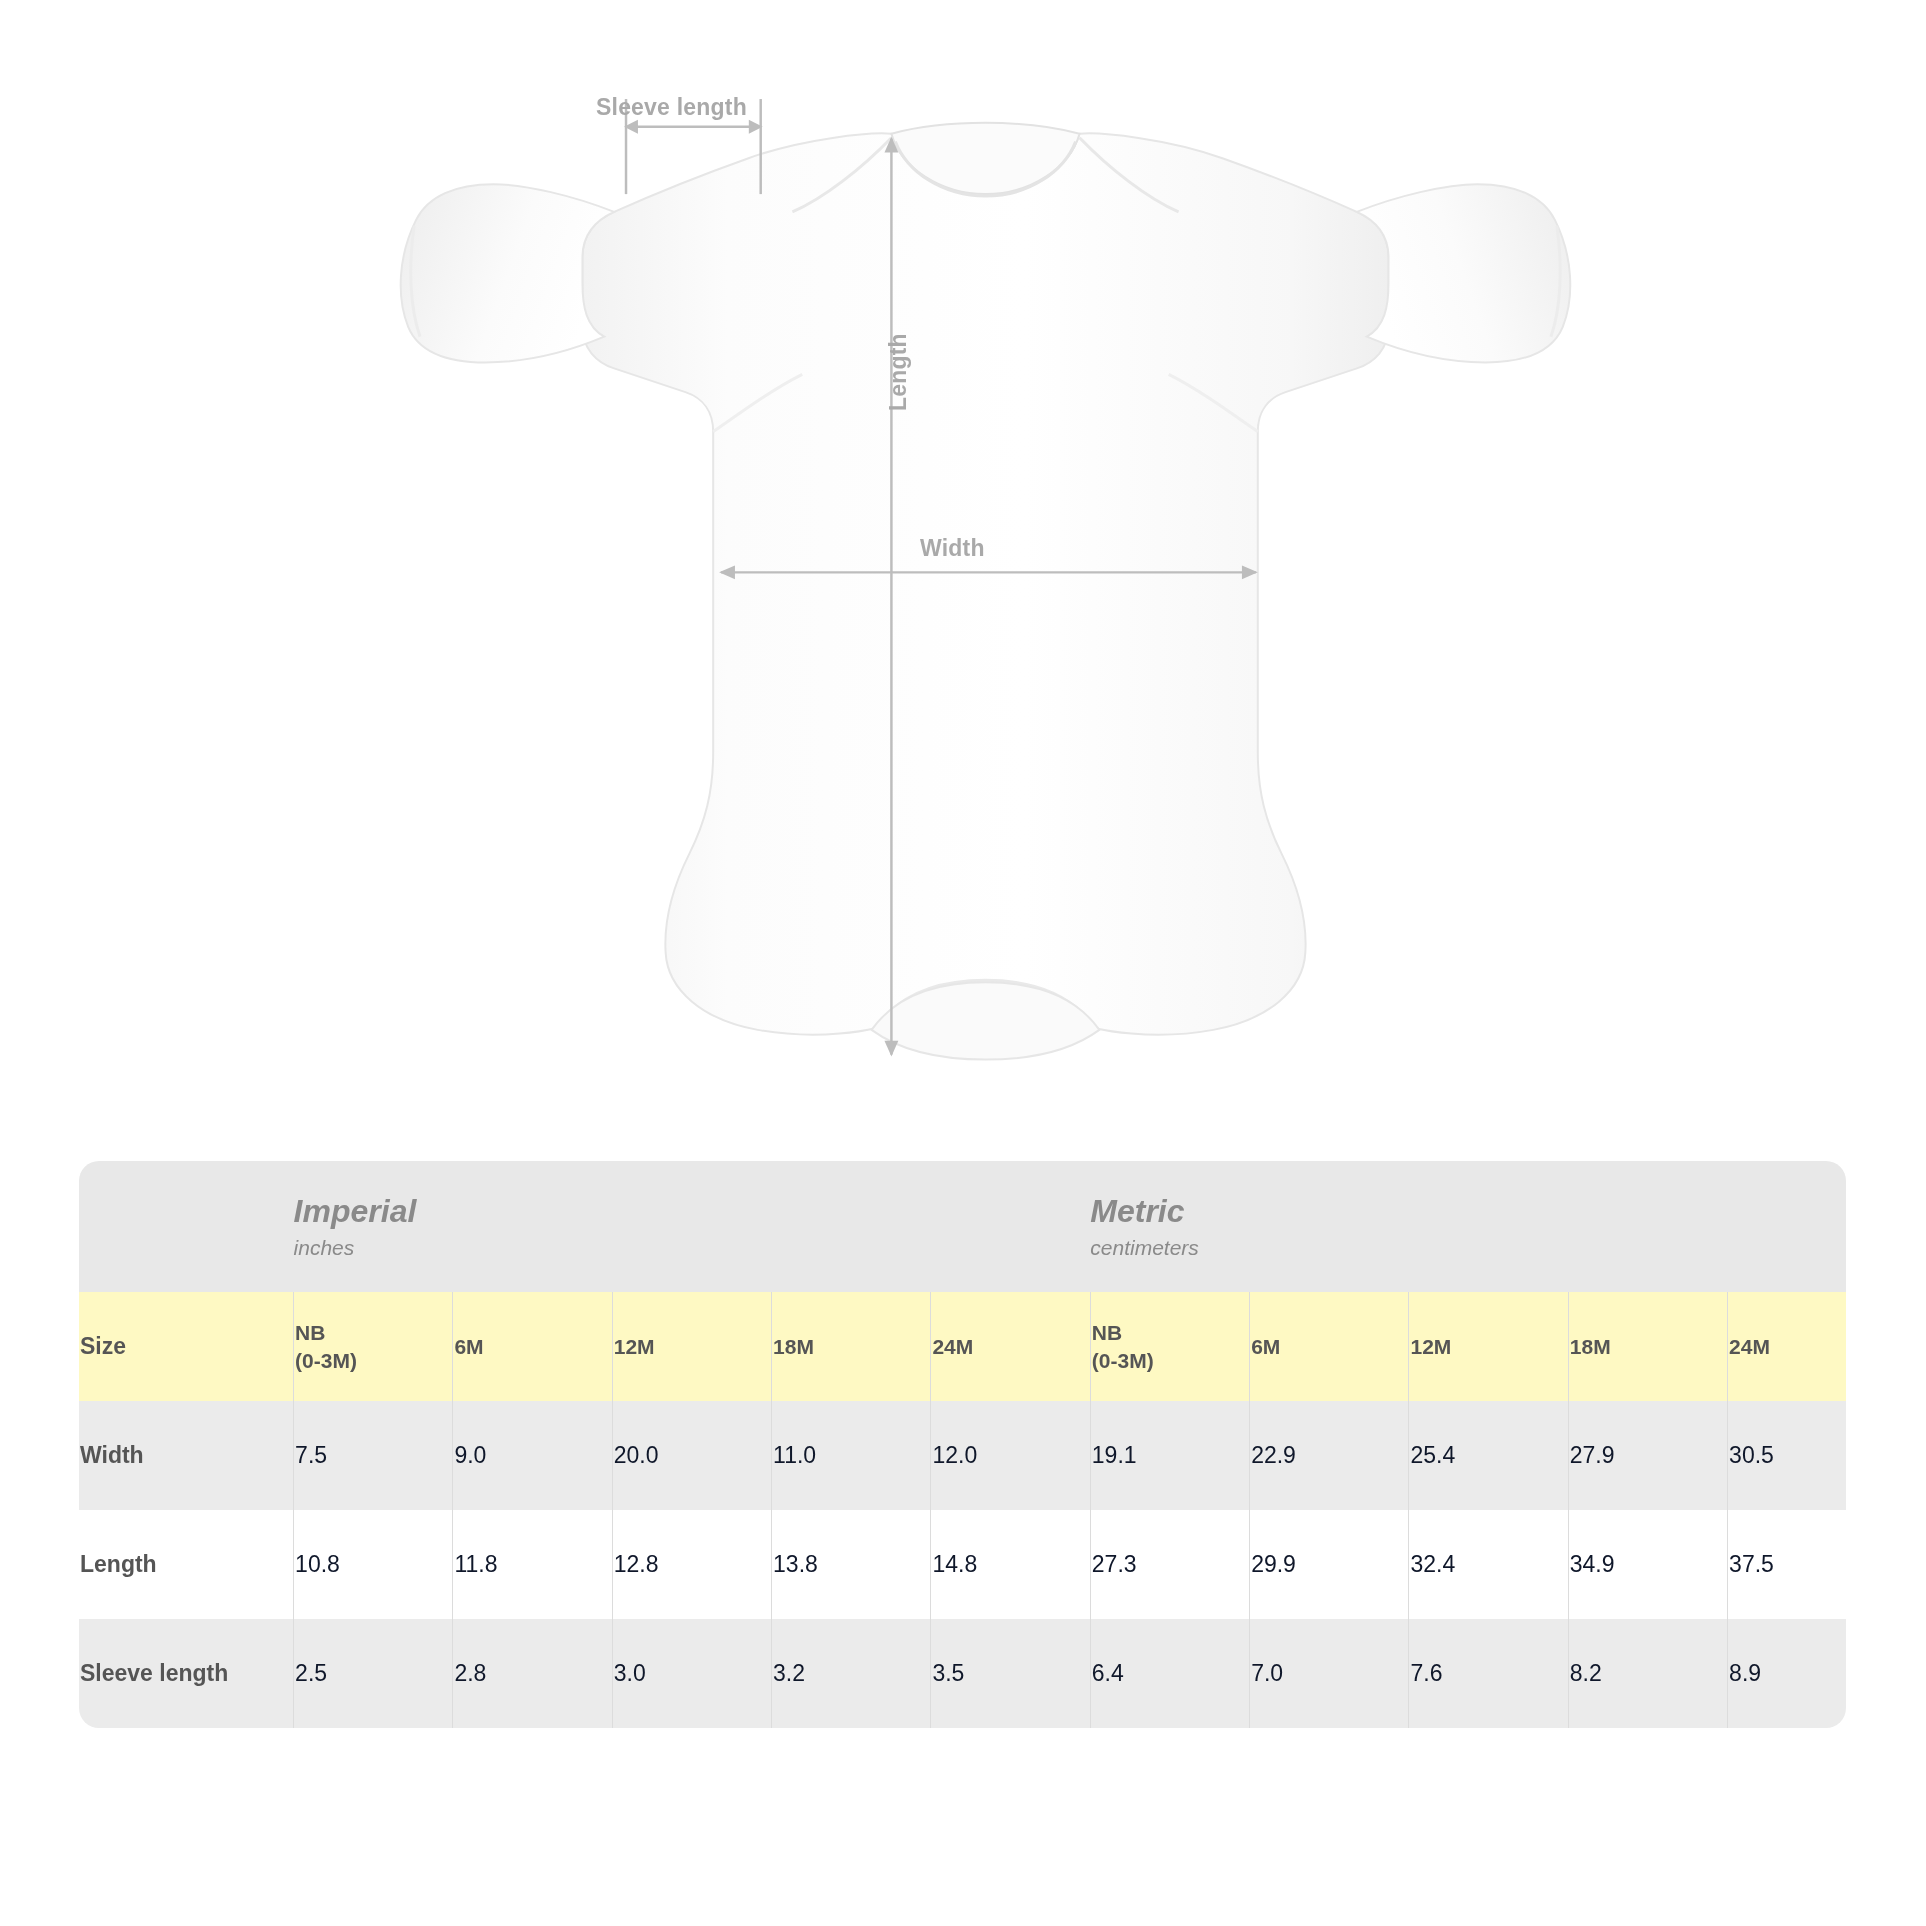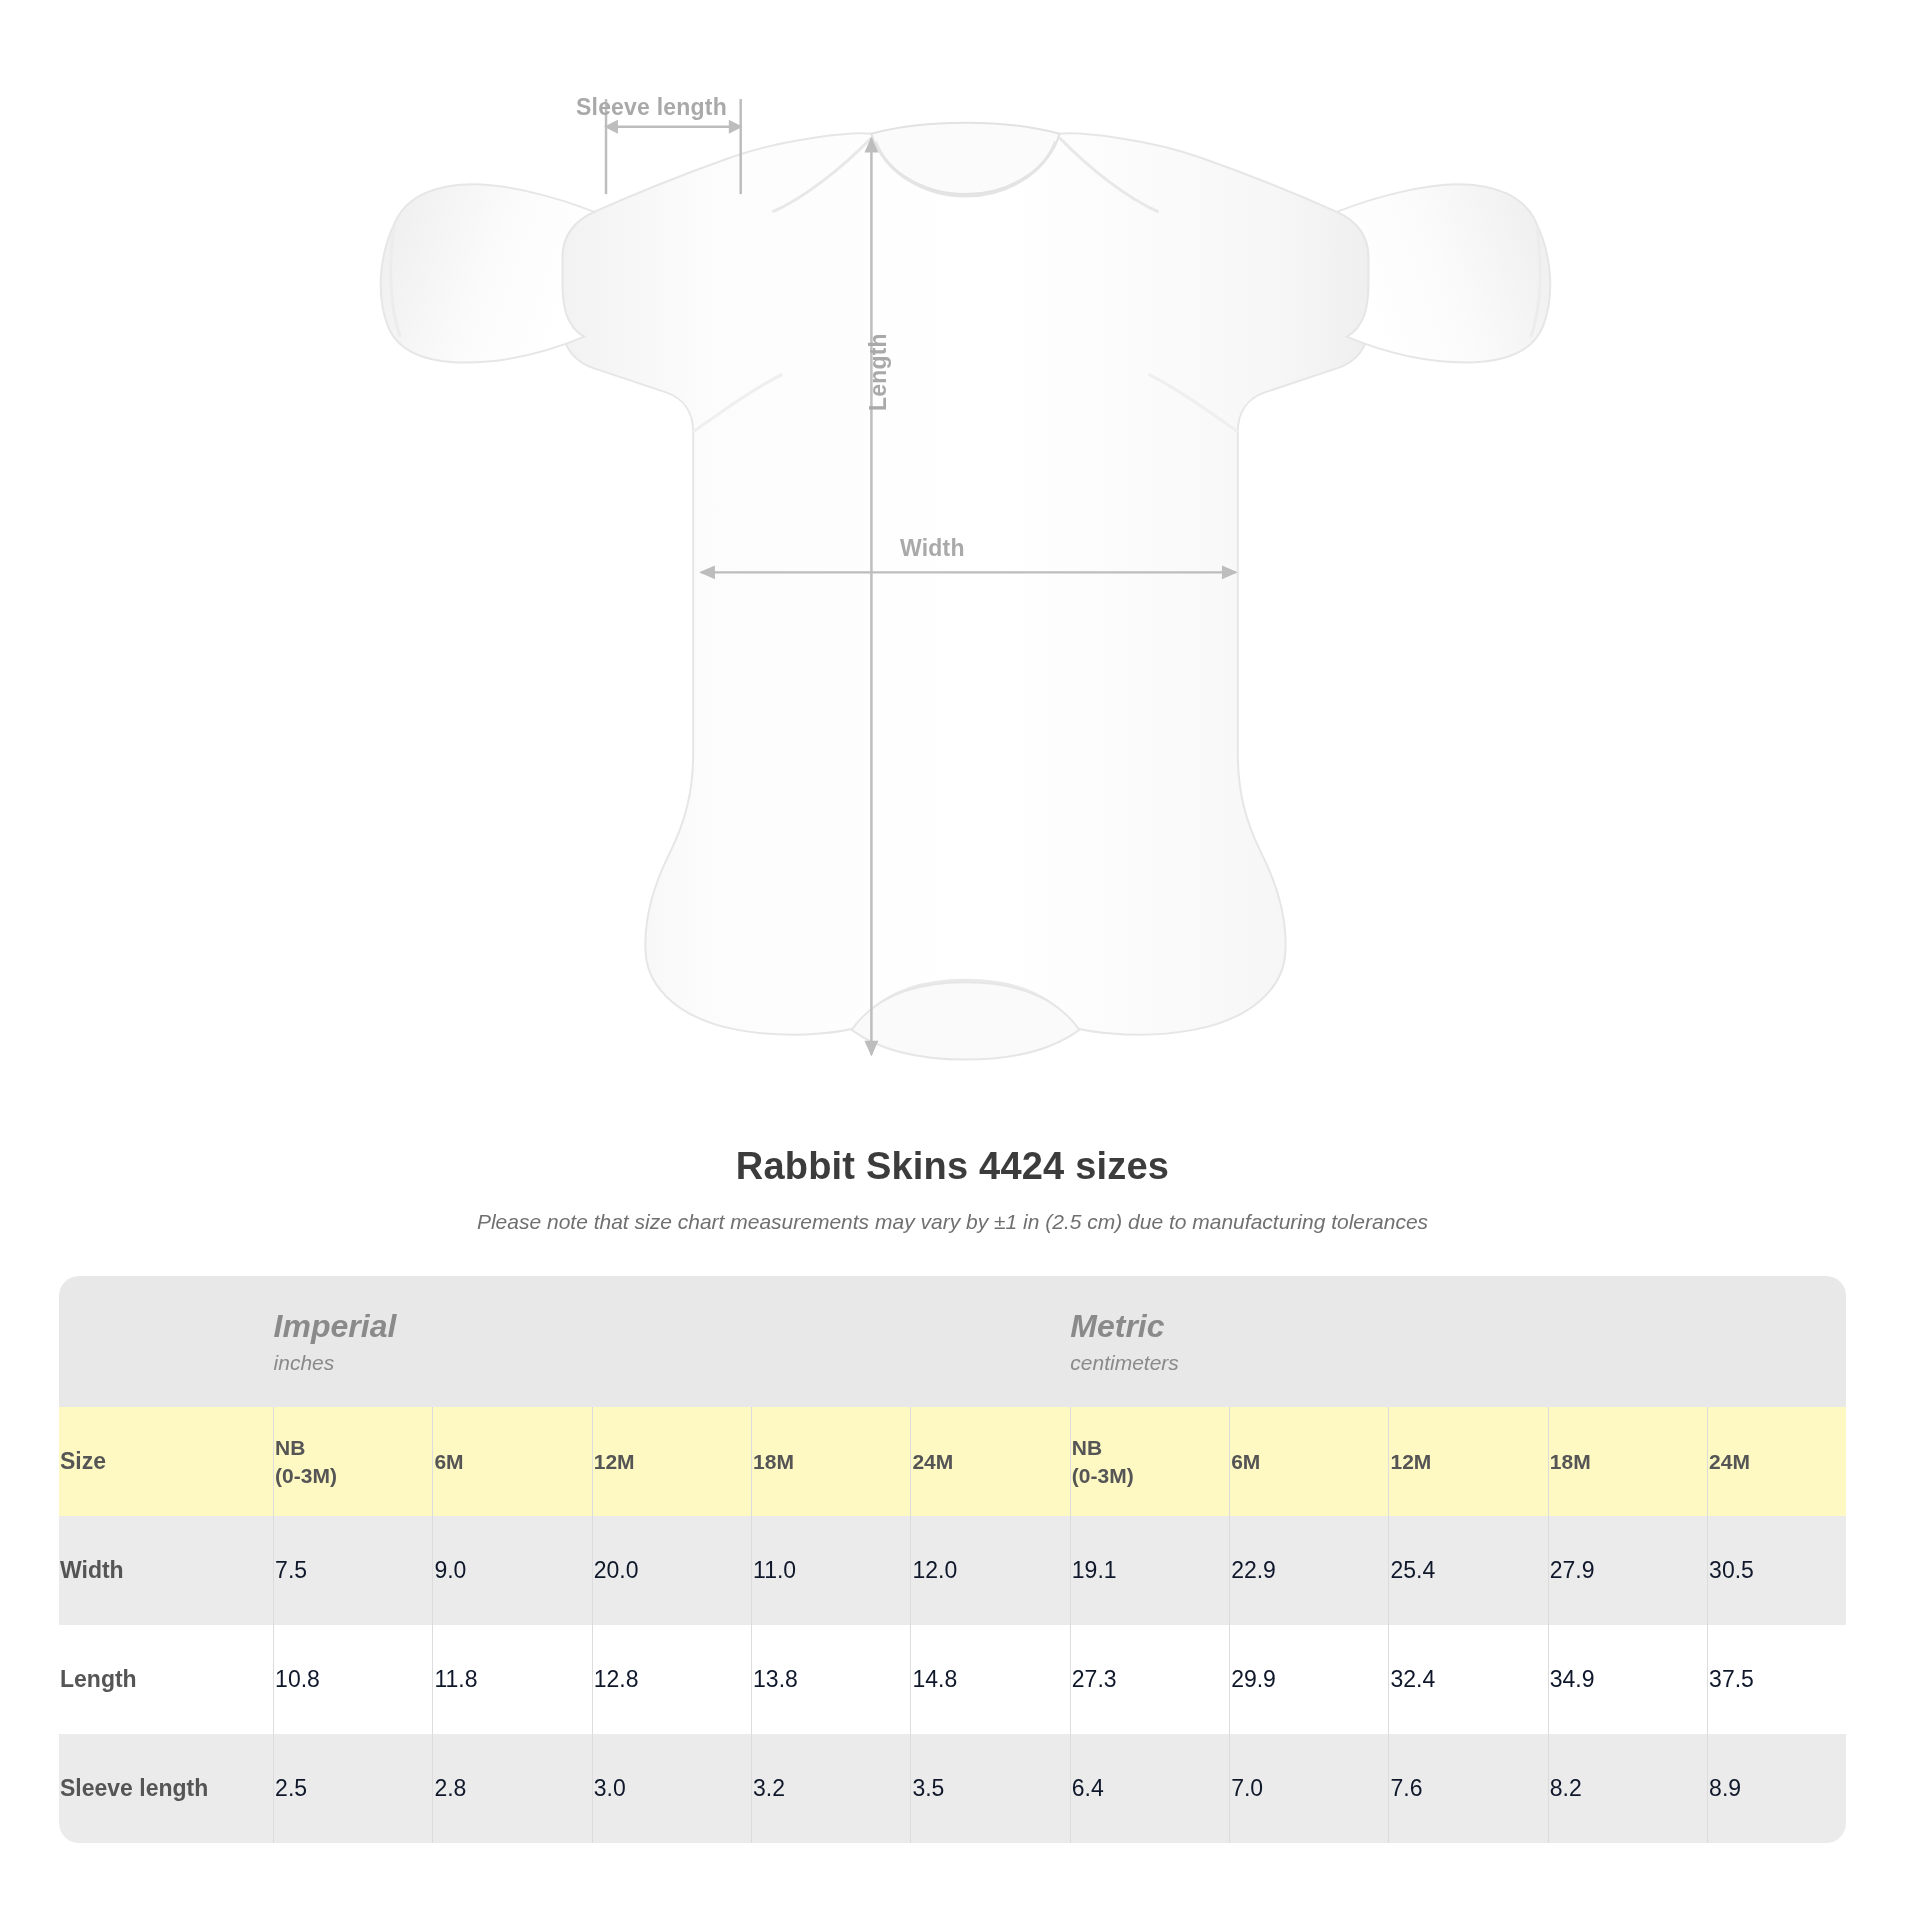--- a/index.html
+++ b/index.html
@@ -12,20 +12,21 @@
     height: 1927px;
     font-family: "Liberation Sans", sans-serif;
     color: #4a4a4a;
     overflow: hidden;
   }
   .page {
     width: 1905px;
     height: 1927px;
     position: relative;
     box-sizing: border-box;
+    padding-left: 20px;
   }
 
   
   .illustration {
     position: relative;
     width: 1927px;
     height: 1119px;
   }
   .garment-svg {
     position: absolute;
@@ -261,24 +262,20 @@
         <path d="M722 571 L706 578 L722 585 Z" fill="#bdbdbd" stroke="none"></path>
         <path d="M1234 571 L1250 578 L1234 585 Z" fill="#bdbdbd" stroke="none"></path>
       </g>
     </svg>
 
     <span class="dim-label sleeve">Sleeve length</span>
     <span class="dim-label width">Width</span>
     <span class="dim-label length">Length</span>
   </div>
 
-  <div class="heading-block">
-    <h1 class="chart-title">Rabbit Skins 4424 sizes</h1>
-    <p class="chart-note">Please note that size chart measurements may vary by ±1 in (2.5 cm) due to manufacturing tolerances</p>
-  </div>
 
   <div class="table-wrap">
     <table class="size-table">
       <colgroup>
         <col class="first-col">
         <col class="data-col">
           <col class="data-col">
           <col class="data-col">
           <col class="data-col">
           <col class="data-col">

